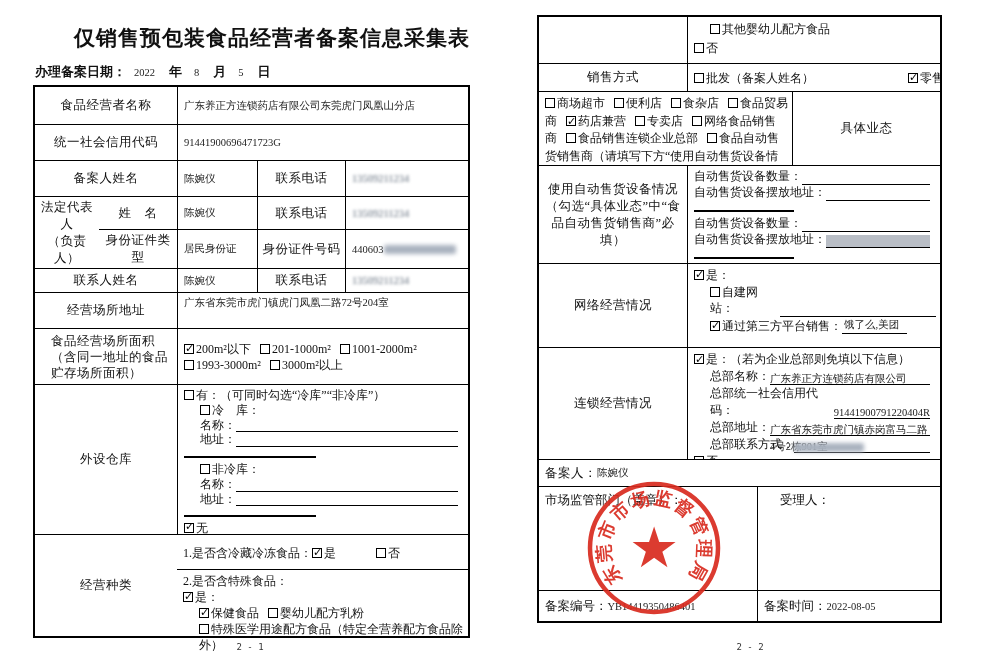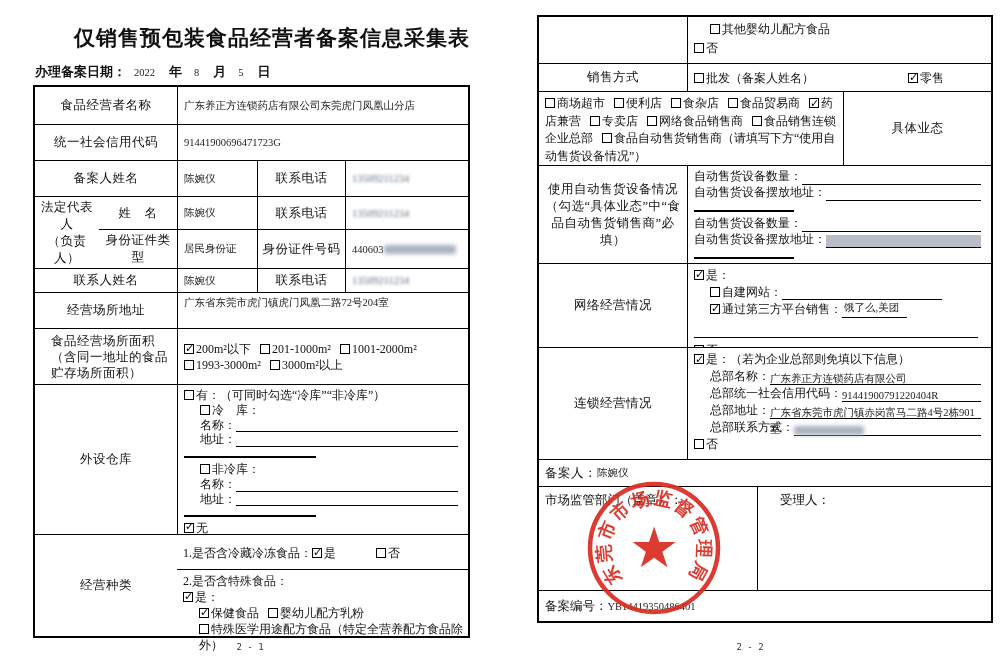--- a/index.html
+++ b/index.html
@@ -10,21 +10,21 @@
 
   .title { position:absolute; top:24px; left:30px; width:440px; text-align:right;
            font-family:"Liberation Sans","DejaVu Sans",sans-serif;
            font-size:21px; font-weight:700; letter-spacing:1px; }
   .dateline { position:absolute; top:63px; left:35px; font-size:13px; font-weight:600; }
   .dateline .num { font-size:10.5px; font-weight:400; color:#222; margin:0 14px 0 8px; }
   .dateline .unit { margin-right:4px; }
 
   .tbl { position:absolute; border:2px solid #000; display:flex; flex-direction:column; background:#fff; }
   .t1 { top:85px; left:33px; width:437px; }
-  .t2 { top:15px; left:37px; width:456px;justify-content:space-between; }
+  .t2 { top:15px; left:37px; width:405px;justify-content:space-between; }
   .row { display:flex; border-top:1px solid #000; width:100%; }
   .row:first-child { border-top:none; }
   .cell { border-left:1px solid #000; overflow:hidden; }
   .cell:first-child { border-left:none; }
   .lbl { display:flex; align-items:center; justify-content:center; text-align:center;
          font-size:12.5px; letter-spacing:0.5px; padding:2px; }
   .lbl.left { text-align:left; justify-content:flex-start; padding-left:16px; }
   .val { display:flex; align-items:center; font-size:10.5px; color:#222; padding-left:6px; }
   .flex1 { flex:1; }
   .w142 { width:142px; } .w64 { width:64px; } .w78 { width:78px; }
@@ -308,20 +308,24 @@
       <div class="cell flex1" style="padding:5px 22px; font-size:12.5px">
         <span>受理人：</span>
       </div>
     </div>
 
     <div class="row" style="height:31px">
       <div class="cell w218" style="display:flex; align-items:center; padding-left:6px; font-size:12.5px">
         <span>备案编号：</span>
         <span class="handv">YB14419350486401</span>
       </div>
+      <div class="cell flex1" style="display:flex; align-items:center; padding-left:6px; font-size:12.5px">
+        <span>备案时间：</span>
+        <span class="handv">2022-08-05</span>
+      </div>
     </div>
   </div>
 
   <svg class="stamp" width="140" height="140" viewBox="0 0 140 140">
     <defs>
       <path id="arcpath" d="M 38.9,101.1 A 44,44 0 1 1 101.1,101.1" fill="none"></path>
     </defs>
     <circle cx="70" cy="70" r="64" fill="none" stroke="#d92b1f" stroke-width="4.5"></circle>
     <text font-size="18" fill="#d92b1f" style="letter-spacing:2.5px; font-family:'Liberation Serif',serif; font-weight:bold">
       <textPath href="#arcpath" startOffset="0">东莞市市场监督管理局</textPath>

